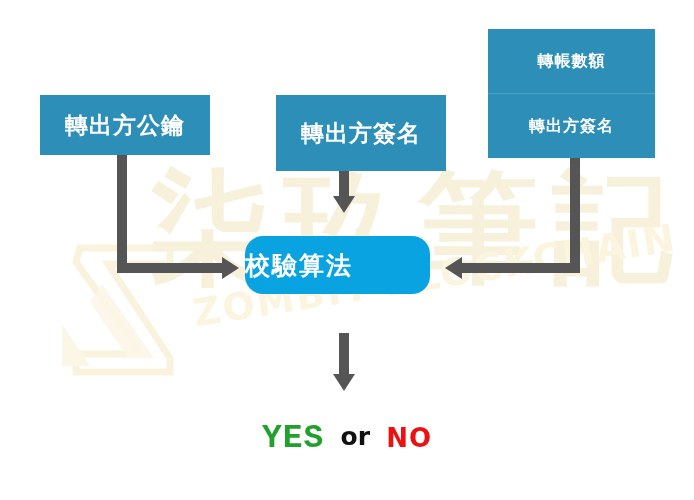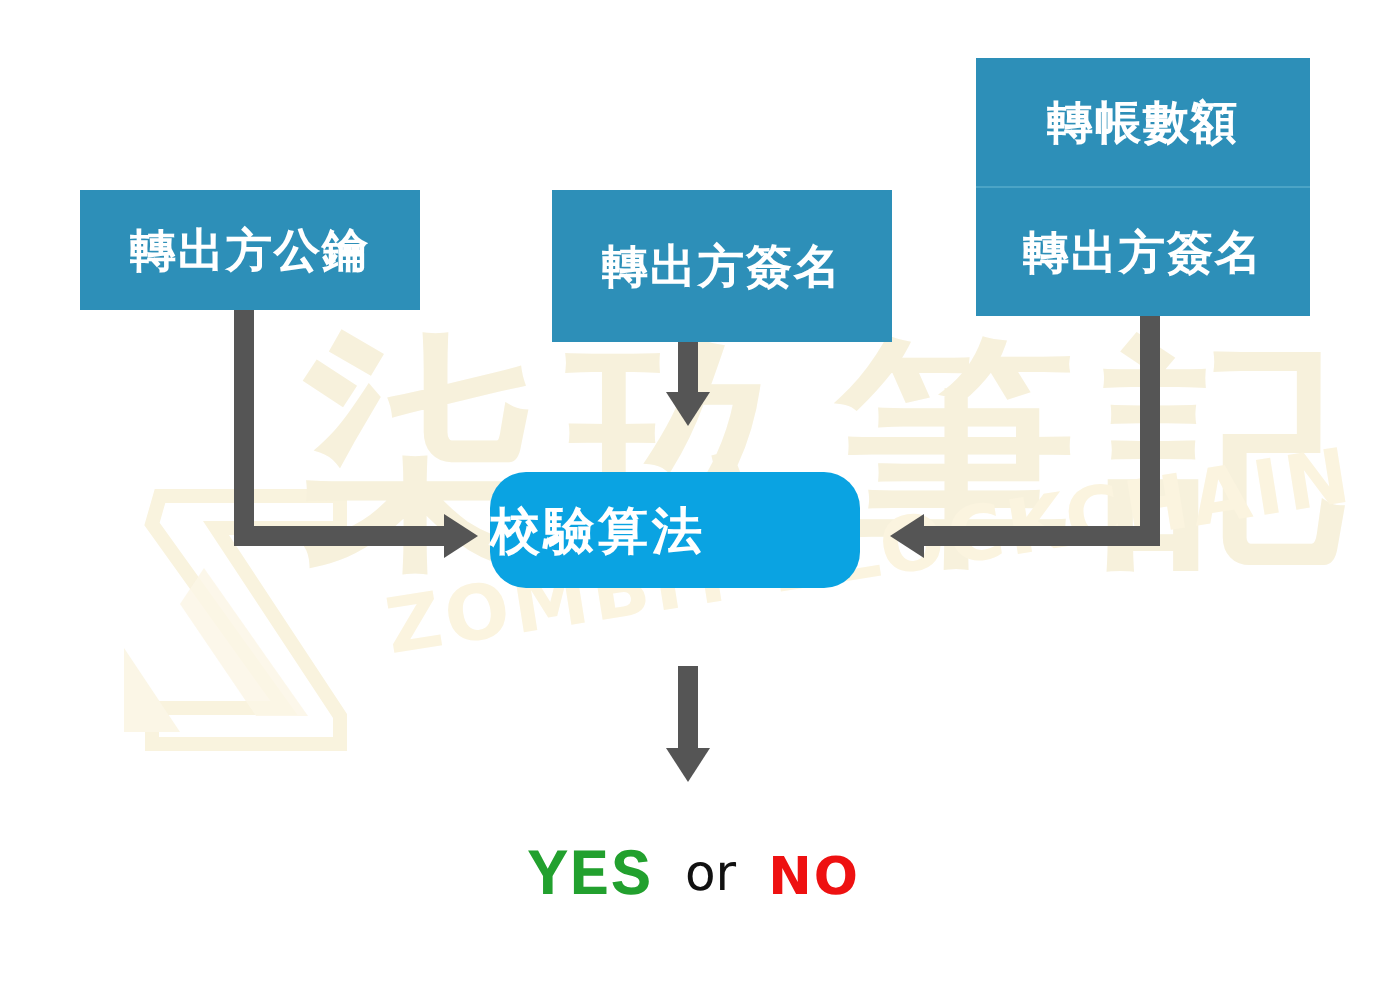--- a/index.html
+++ b/index.html
@@ -80,21 +80,21 @@
     background: #2d8fb8;
     display: flex;
     flex-direction: column;
   }
   .box-stack .cell {
     flex: 1;
     display: flex;
     align-items: center;
     justify-content: center;
     color: #ffffff;
-    font-size: 23px;
+    font-size: 16px;
     font-weight: 700;
     letter-spacing: 1px;
   }
   .box-stack .cell.top {
     border-bottom: 1px solid #4ba4c6;
   }
 
   .pill {
     position: absolute;
     background: #0aa3e2;
@@ -150,21 +150,21 @@
   .result .yes {
     color: #22a02e;
     font-size: 33px;
     font-weight: 700;
     letter-spacing: 1px;
     font-family: Liberation Mono, monospace;
   }
   .result .orword {
     color: #111111;
     font-size: 25px;
-    font-weight: 400;
+    font-weight: 700;
     margin: 0 11px;
     position: relative;
     top: -2px;
   }
   .result .no {
     color: #ee1111;
     font-size: 26px;
     font-weight: 700;
     letter-spacing: 1px;
   }

